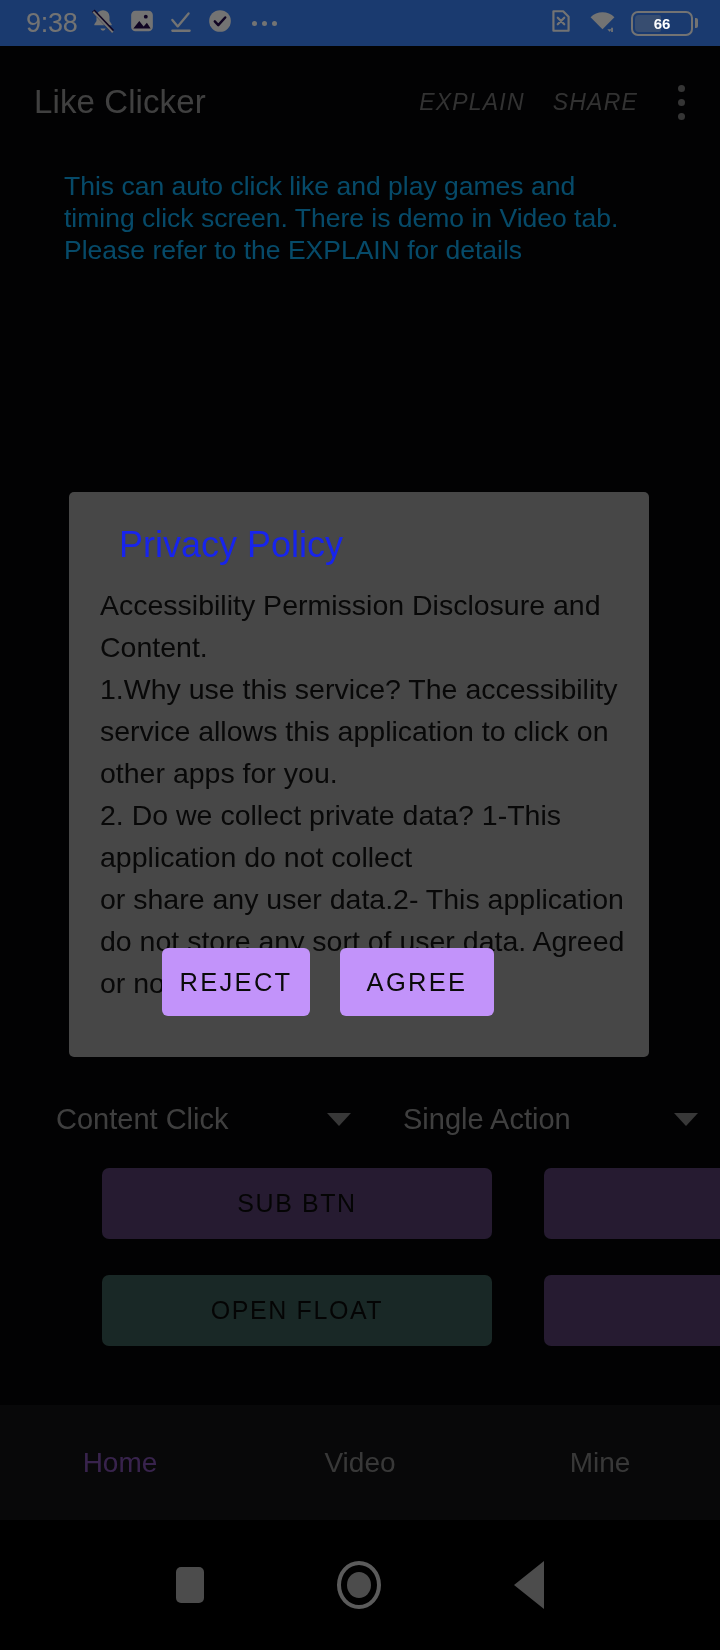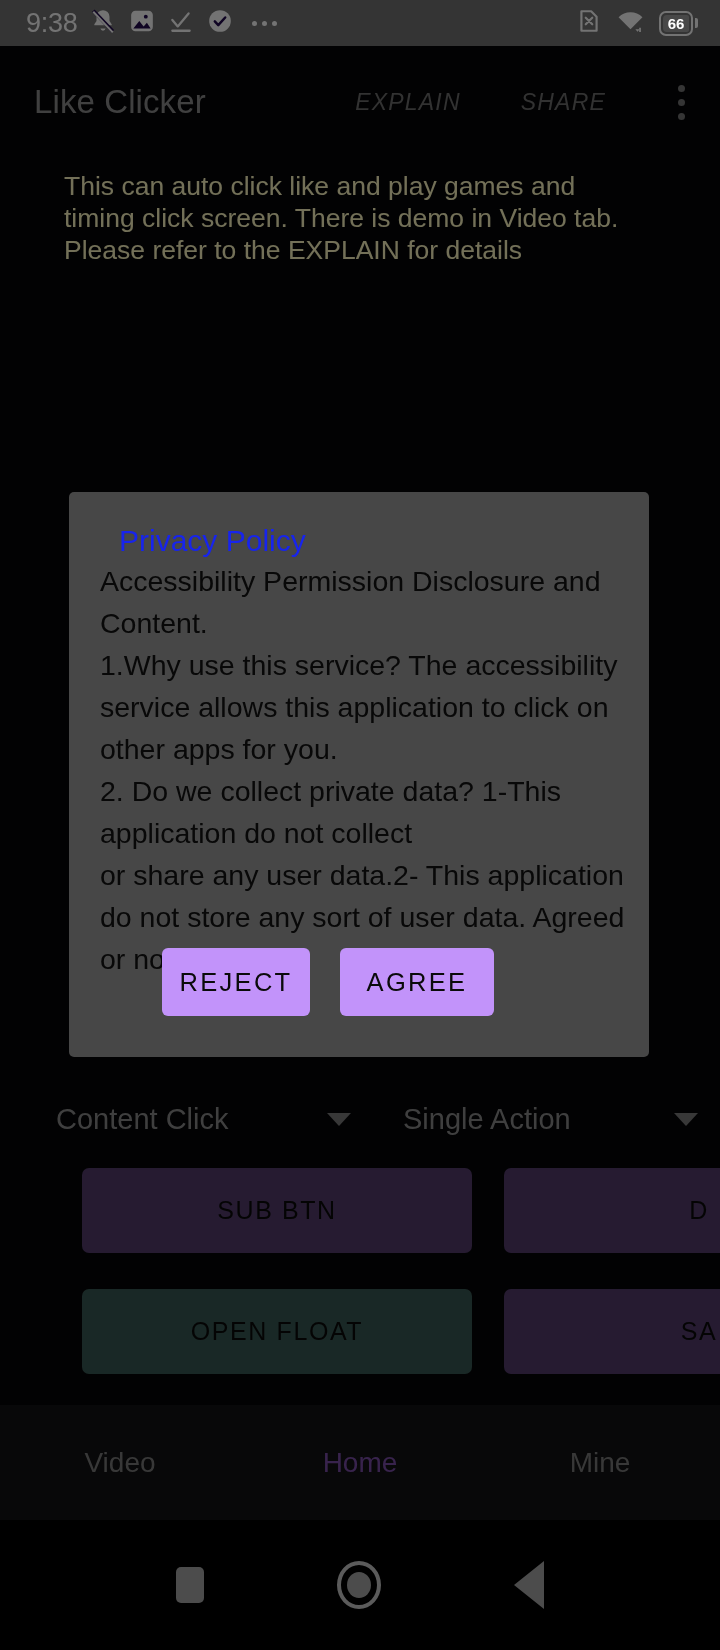--- a/index.html
+++ b/index.html
@@ -19,21 +19,21 @@
     background: #060608;
     overflow: hidden;
   }
 
   
   #status-bar {
     position: absolute;
     top: 0; left: 0;
     width: 720px;
     height: 46px;
-    background: #737373;
+    background: #3b82f6;
     display: flex;
     align-items: center;
     padding: 0 22px 0 26px;
   }
   #status-left {
     display: flex;
     align-items: center;
     gap: 13px;
     flex: 1;
   }
@@ -60,21 +60,21 @@
     background: #fff;
     border-radius: 50%;
     display: block;
   }
   .battery-wrap {
     position: relative;
     display: flex;
     align-items: center;
   }
   .battery-body {
-    width: 34px; height: 25px;
+    width: 62px; height: 25px;
     border: 2.5px solid #fff;
     border-radius: 7px;
     position: relative;
     display: flex;
     align-items: center;
     justify-content: center;
   }
   .battery-fill {
     position: absolute;
     left: 2px; top: 2px; bottom: 2px;
@@ -100,21 +100,20 @@
 
   
   #app-bar {
     position: absolute;
     top: 46px; left: 0;
     width: 720px;
     height: 112px;
     display: flex;
     align-items: center;
     padding: 0 16px 0 34px;
-    gap: 32px;
   }
   #app-title {
     color: #8e8e8e;
     font-size: 33px;
     font-weight: 400;
     letter-spacing: 0.1px;
     flex: 1;
   }
   .app-action {
     color: #6f6f6f;
@@ -139,21 +138,21 @@
     background: #767676;
     border-radius: 50%;
     display: block;
   }
 
   
   #description {
     position: absolute;
     top: 170px; left: 64px;
     width: 556px;
-    color: #fef9c3;
+    color: #0ea5e9;
     font-size: 26.5px;
     line-height: 32px;
     font-weight: 400;
   }
 
   
   #content-layer {
     position: absolute;
     top: 158px; left: 0;
     width: 720px;
@@ -205,30 +204,31 @@
     top: 1168px; left: 0;
     width: 720px;
   }
   .btn-row {
     display: flex;
     margin-bottom: 36px;
     padding-left: 82px;
     gap: 32px;
   }
   .action-btn {
-    height: 85px;
+    height: 71px;
     border-radius: 7px;
     display: flex;
     align-items: center;
     justify-content: center;
     color: #0b0b0b;
     font-size: 25px;
     font-weight: 500;
     letter-spacing: 1.6px;
     flex-shrink: 0;
+    margin-left: 20px;
   }
   .btn-wide { width: 390px; }
   .btn-clipped { width: 390px; }
   .purple-btn { background: #543d6d; }
   .teal-btn { background: #395a55; }
 
   
   #bottom-nav {
     position: absolute;
     bottom: 130px; left: 0;
@@ -299,22 +299,22 @@
     left: 69px;
     top: 492px;
     width: 580px;
     height: 565px;
     background: #474747;
     border-radius: 5px;
     padding: 18px 0 0 0;
   }
   #dialog-link {
     color: #1724ed;
-    font-size: 30px;
-    margin: 14px 0 0 50px;
+    font-size: 36px;
+    margin: 14px 0 16px 50px;
     display: inline-block;
     text-decoration: none;
   }
   #dialog-body {
     color: #080808;
     font-size: 28.5px;
     line-height: 42px;
     margin: 2px 0 0 31px;
     width: 530px;
     white-space: pre-line;
@@ -449,22 +449,22 @@
       <div class="action-btn btn-wide purple-btn">SUB BTN</div>
       <div class="action-btn btn-clipped purple-btn">D</div>
     </div>
     <div class="btn-row">
       <div class="action-btn btn-wide teal-btn">OPEN FLOAT</div>
       <div class="action-btn btn-clipped purple-btn">SA</div>
     </div>
   </div>
 
   <div id="bottom-nav">
+    <span class="nav-item nav-active">Home</span>
     <span class="nav-item nav-inactive">Video</span>
-    <span class="nav-item nav-active">Home</span>
     <span class="nav-item nav-inactive">Mine</span>
   </div>
 
   <div id="system-nav">
     <span class="nav-recents"></span>
     <span class="nav-home">
         <span></span>
       </span>
     <span class="nav-back"></span>
   </div>

